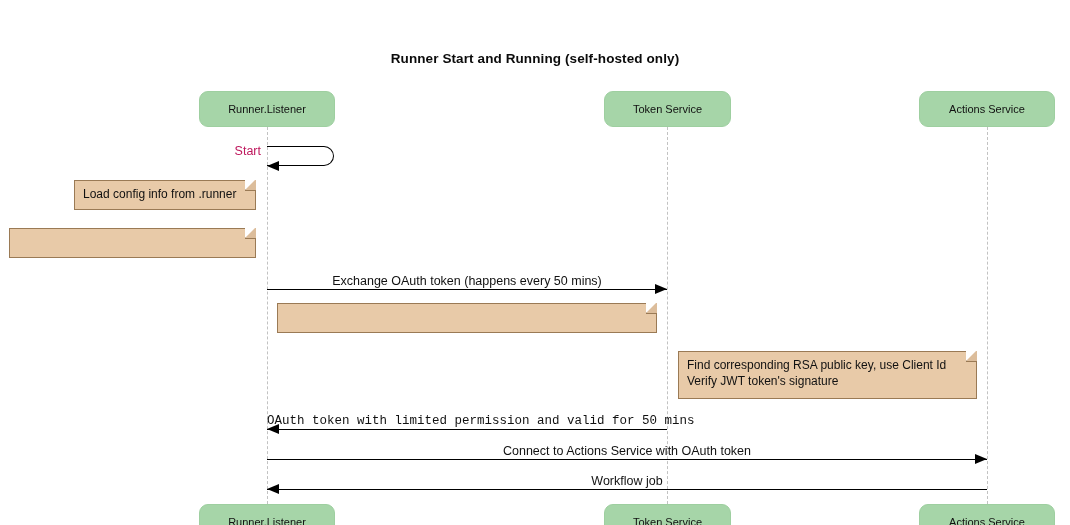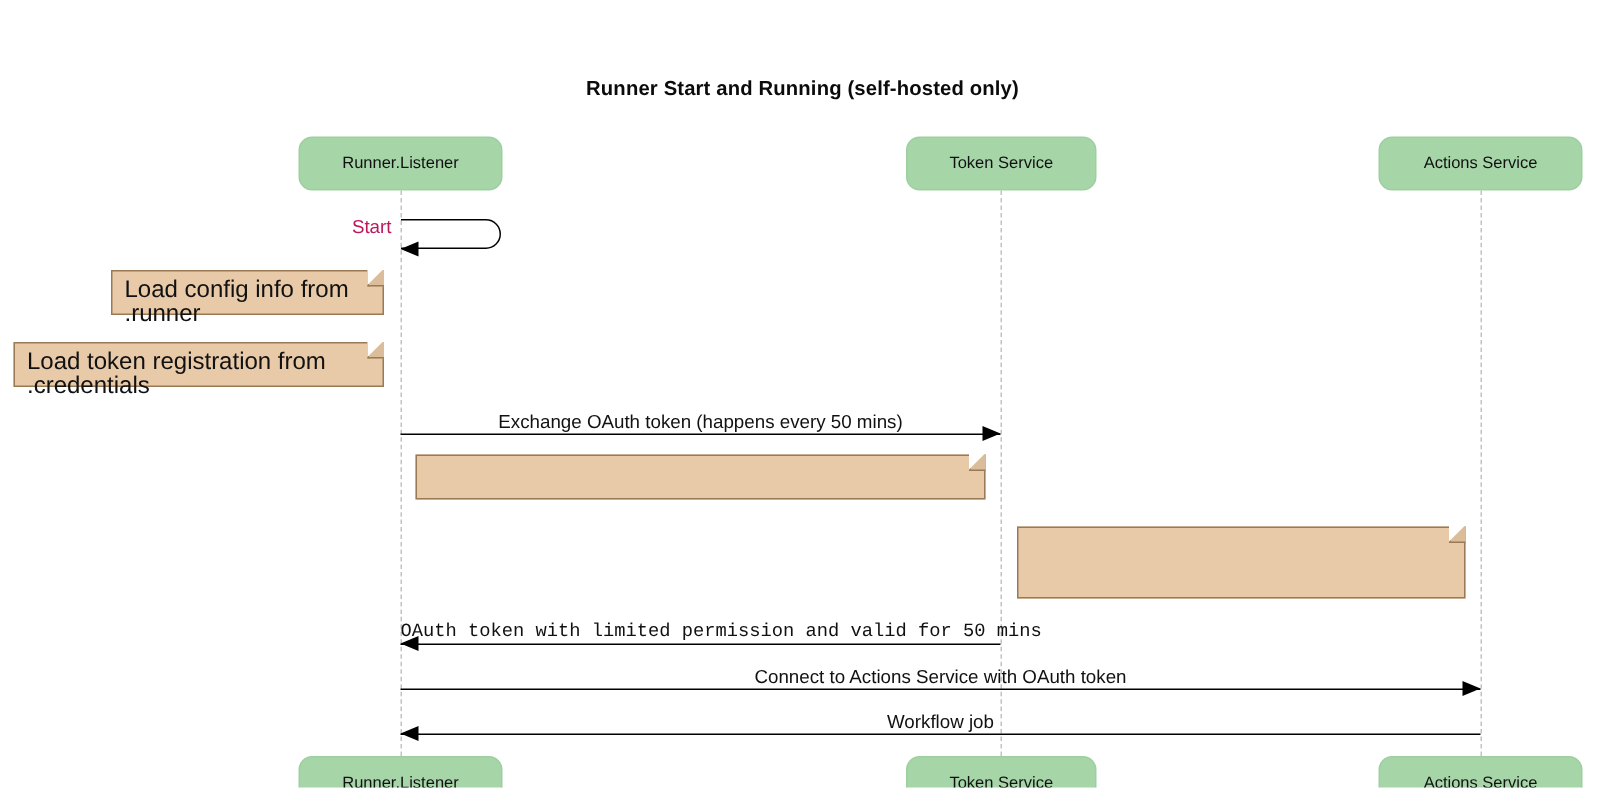--- a/index.html
+++ b/index.html
@@ -60,21 +60,21 @@
     white-space: nowrap;
     box-sizing: border-box;
   }
 
   
   .note {
     position: absolute;
     background: #e8caa8;
     border: 1px solid #9a7a55;
     box-sizing: border-box;
-    font-size: 16px;
+    font-size: 12px;
     line-height: 16px;
     color: #111111;
     padding: 5px 16px 5px 8px;
     white-space: pre-line;
   }
   .note .fold {
     position: absolute;
     top: -1px;
     right: -1px;
     width: 11px;
@@ -165,23 +165,24 @@
       <div class="msg-label" style="left: 267px; width: 400px; top: 374px; font-family: Liberation Mono, monospace;">OAuth token with limited permission and valid for 50 mins</div>
       <div class="msg-line" style="left: 267px; top: 419px; width: 720px;"></div>
       <div class="arrowhead right" style="top: 414.2px; left: 975px;"></div>
       <div class="msg-label" style="left: 267px; width: 720px; top: 404px;">Connect to Actions Service with OAuth token</div>
       <div class="msg-line" style="left: 267px; top: 449px; width: 720px;"></div>
       <div class="arrowhead left" style="top: 444.2px; left: 267px;"></div>
       <div class="msg-label" style="left: 267px; width: 720px; top: 434px;">Workflow job</div>
     </div>
   <div id="layer-notes">
       <div class="note" style="left: 74px; top: 140px; width: 182px; height: 30px;"><span class="fold"></span><span>Load config info from .runner</span></div>
-      <div class="note" style="left: 9px; top: 188px; width: 247px; height: 30px;"><span class="fold"></span><span>Load token registration from .credentials</span></div>
+      <div class="note" style="left: 9px; top: 188px; width: 247px; height: 30px;"><span class="fold"></span></div>
       <div class="note" style="left: 277px; top: 263px; width: 380px; height: 30px;"><span class="fold"></span></div>
-      <div class="note" style="left: 678px; top: 311px; width: 299px; height: 48px;"><span class="fold"></span></div>
+      <div class="note" style="left: 678px; top: 311px; width: 299px; height: 48px;"><span class="fold"></span><span>Find corresponding RSA public key, use Client Id
+Verify JWT token's signature</span></div>
     </div>
   <div id="layer-participants">
       <div class="participant" style="left: 199px; top: 51px; width: 136px;">
         <span>Runner.Listener</span>
       </div>
       <div class="participant" style="left: 604px; top: 51px; width: 127px;">
         <span>Token Service</span>
       </div>
       <div class="participant" style="left: 919px; top: 51px; width: 136px;">
         <span>Actions Service</span>

